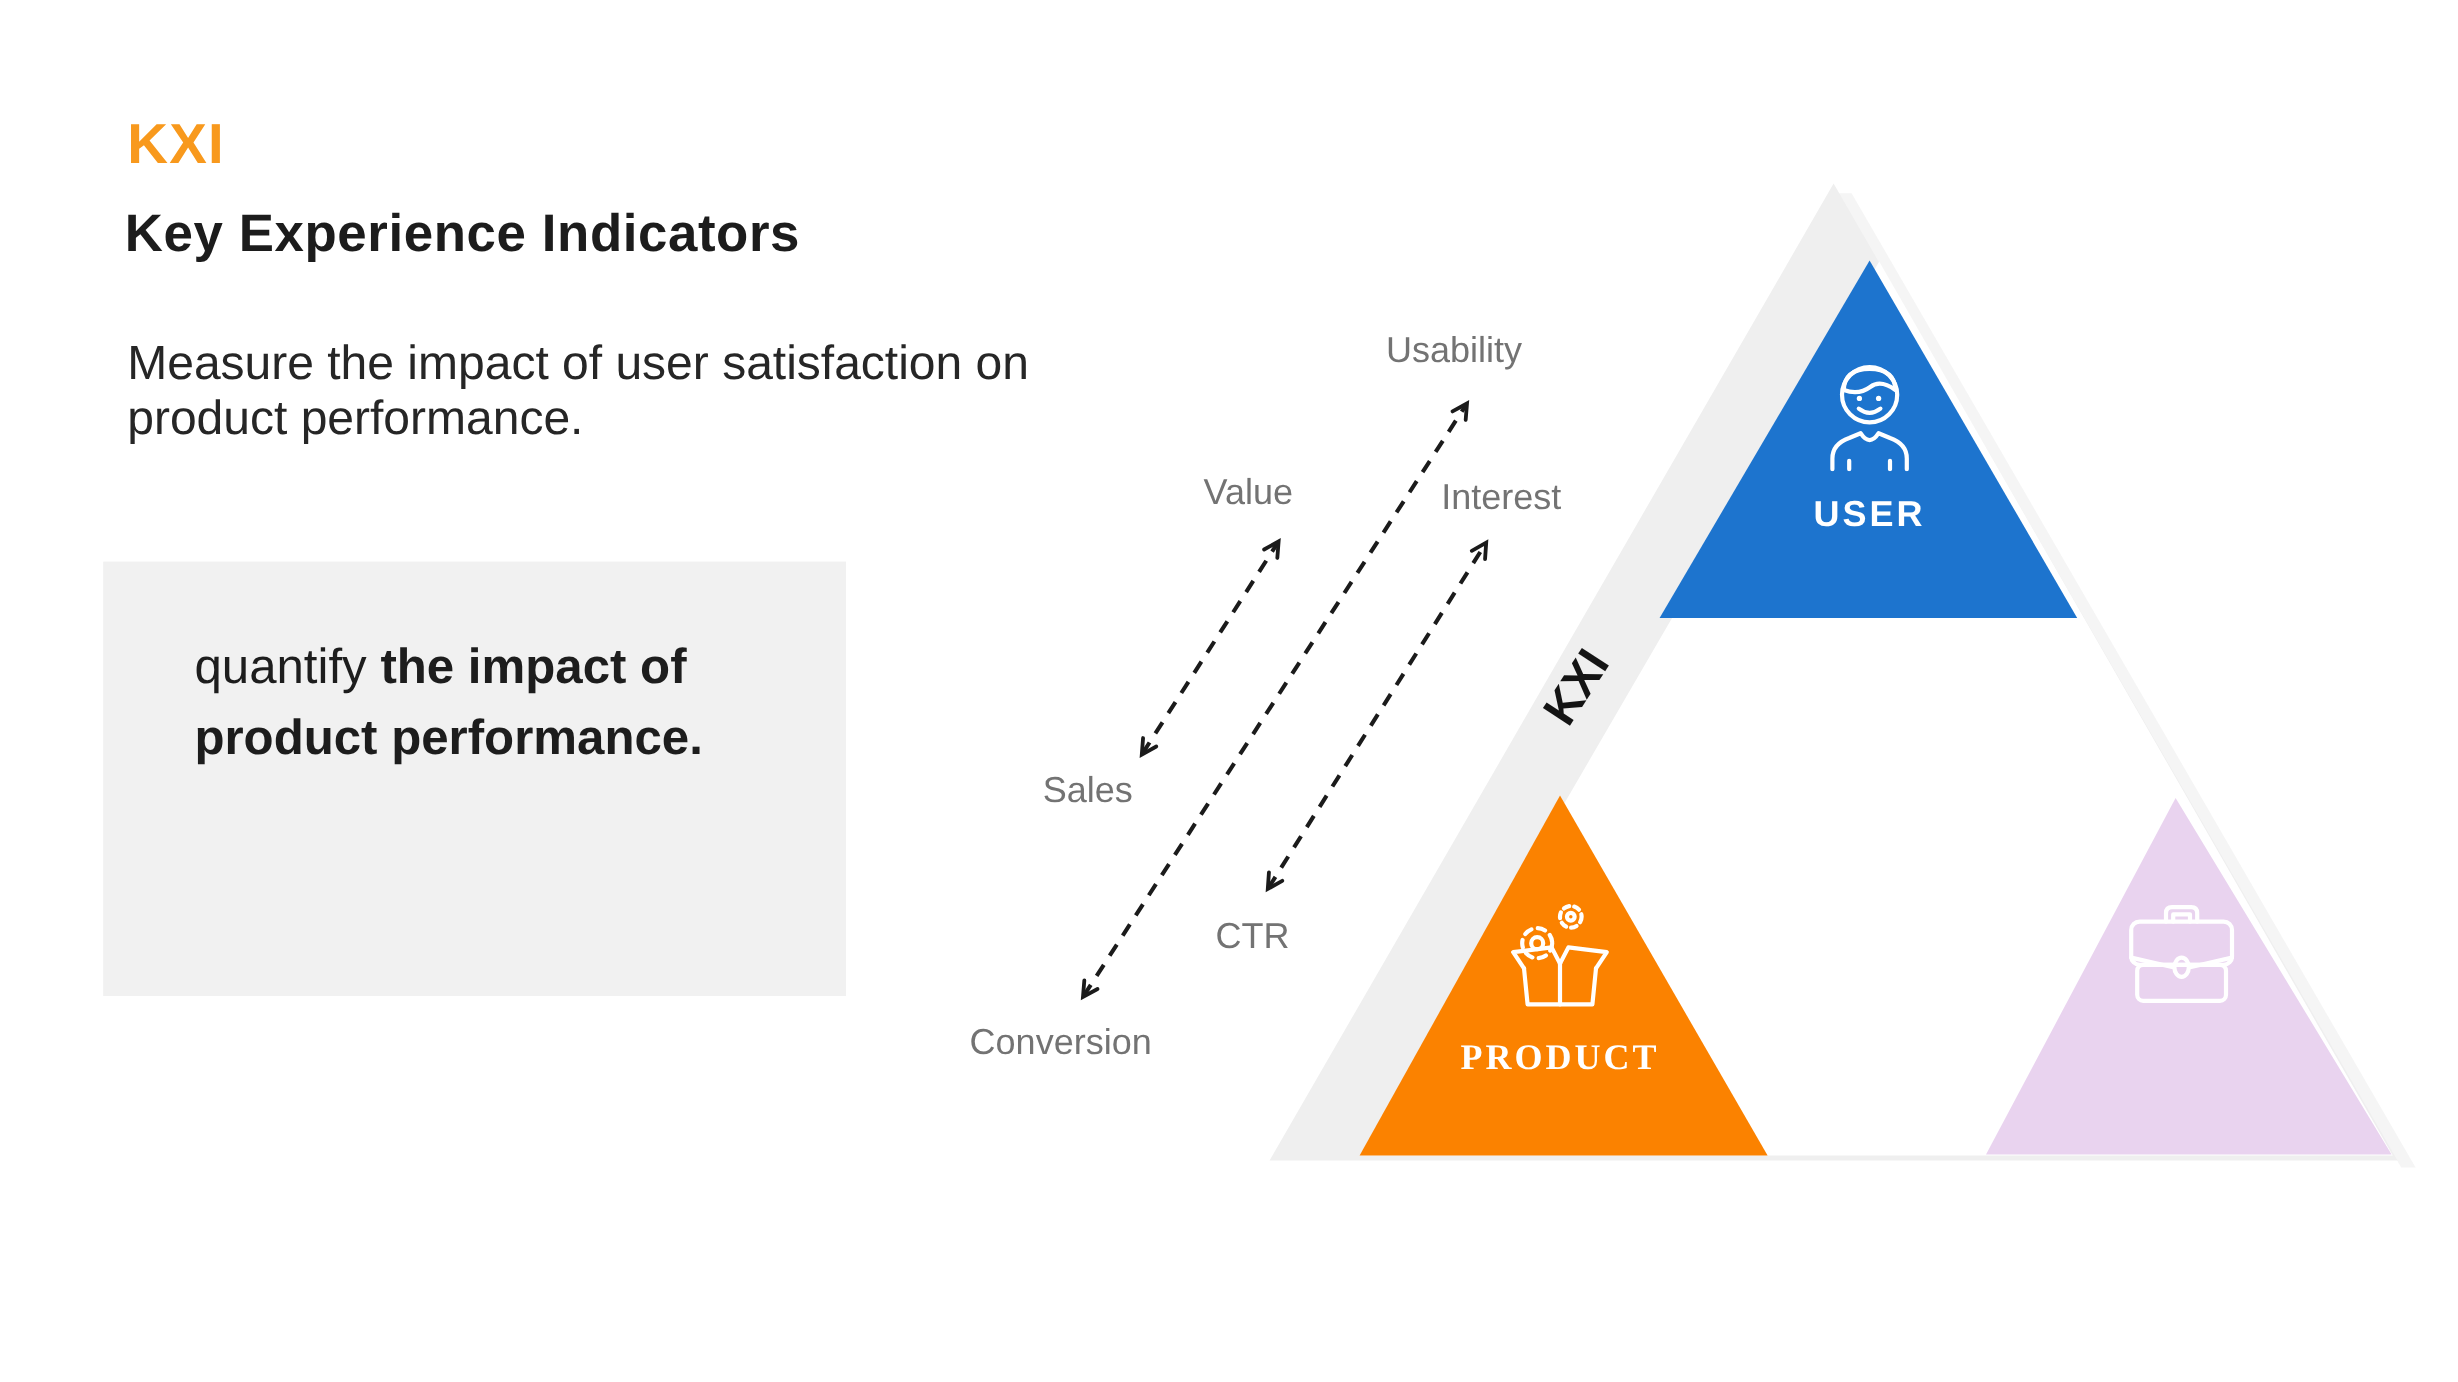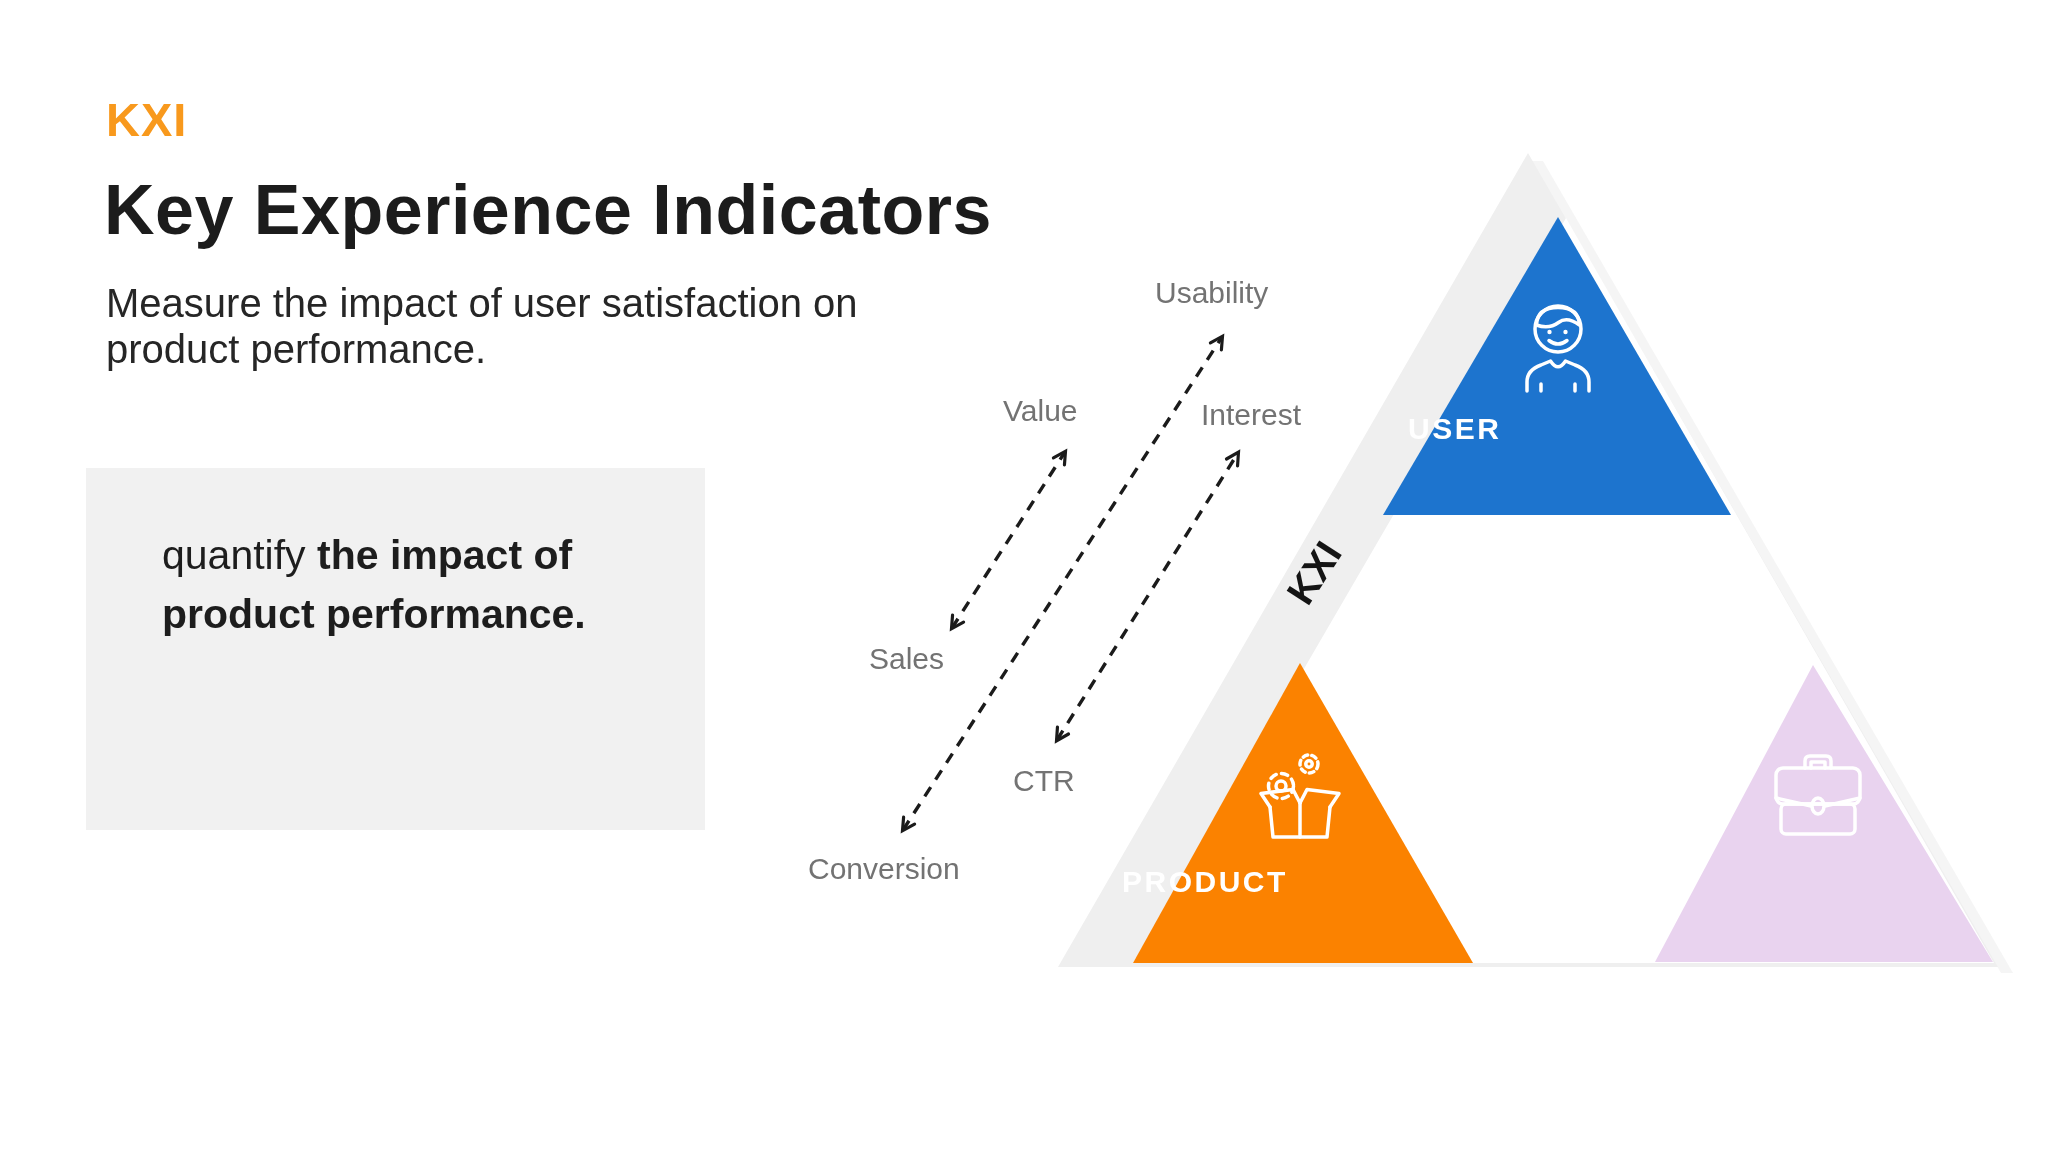--- a/index.html
+++ b/index.html
@@ -1,35 +1,35 @@
 <!DOCTYPE html>
 <html><head>
 <meta charset="utf-8">
 <style>
   html,body{margin:0;padding:0;background:#ffffff;}
   .canvas{position:relative;width:2048px;height:988px;background:#ffffff;overflow:hidden;
           font-family:"Liberation Sans", sans-serif;}
   .abs{position:absolute;}
   .logo{left:106px;top:92px;font-size:47px;font-weight:700;letter-spacing:1px;color:#F8991D;}
-  .title{left:104px;top:170px;font-size:70px;font-weight:700;color:#1c1c1c;letter-spacing:0.5px;}
+  .title{left:104px;top:170px;font-size:44px;font-weight:700;color:#1c1c1c;letter-spacing:0.5px;}
   .subtitle{left:106px;top:280px;font-size:40px;line-height:46px;color:#262626;}
   .quote-box{left:86px;top:468px;width:619px;height:362px;background:#F1F1F1;}
   .quote-text{left:76px;top:58px;font-size:41px;line-height:59px;color:#1d1d1d;white-space:nowrap;}
   .quote-text b{font-weight:700;}
   .metric{font-size:30px;color:#737373;white-space:nowrap;}
   .m-usability{left:1155px;top:276px;}
   .m-value{left:1003px;top:394px;}
   .m-interest{left:1201px;top:398px;}
   .m-sales{left:869px;top:642px;}
   .m-ctr{left:1013px;top:764px;}
   .m-conversion{left:808px;top:852px;}
-  .tier-label{width:300px;font-size:30px;font-weight:700;
+  .tier-label{width:300px;text-align:center;font-size:30px;font-weight:700;
               letter-spacing:2.5px;color:#ffffff;}
   .t-user{left:1408px;top:412px;}
-  .t-product{left:1122px;top:865px;}
+  .t-product{left:1150px;top:865px;font-family:Liberation Serif, serif;}
   .t-business{left:1668px;top:865px;}
   .band-label{left:1262px;top:547px;width:120px;height:62px;text-align:center;
               font-size:39px;font-weight:700;color:#141414;
               transform:rotate(-57deg);}
   .icon-svg{position:absolute;}
   svg .ln{stroke:#1b1b1b;stroke-width:3.4;stroke-dasharray:11 9;fill:none;}
   svg .wht{stroke:#ffffff;stroke-width:3.5;fill:none;stroke-linecap:round;stroke-linejoin:round;}
 </style>
 </head>
 <body>

